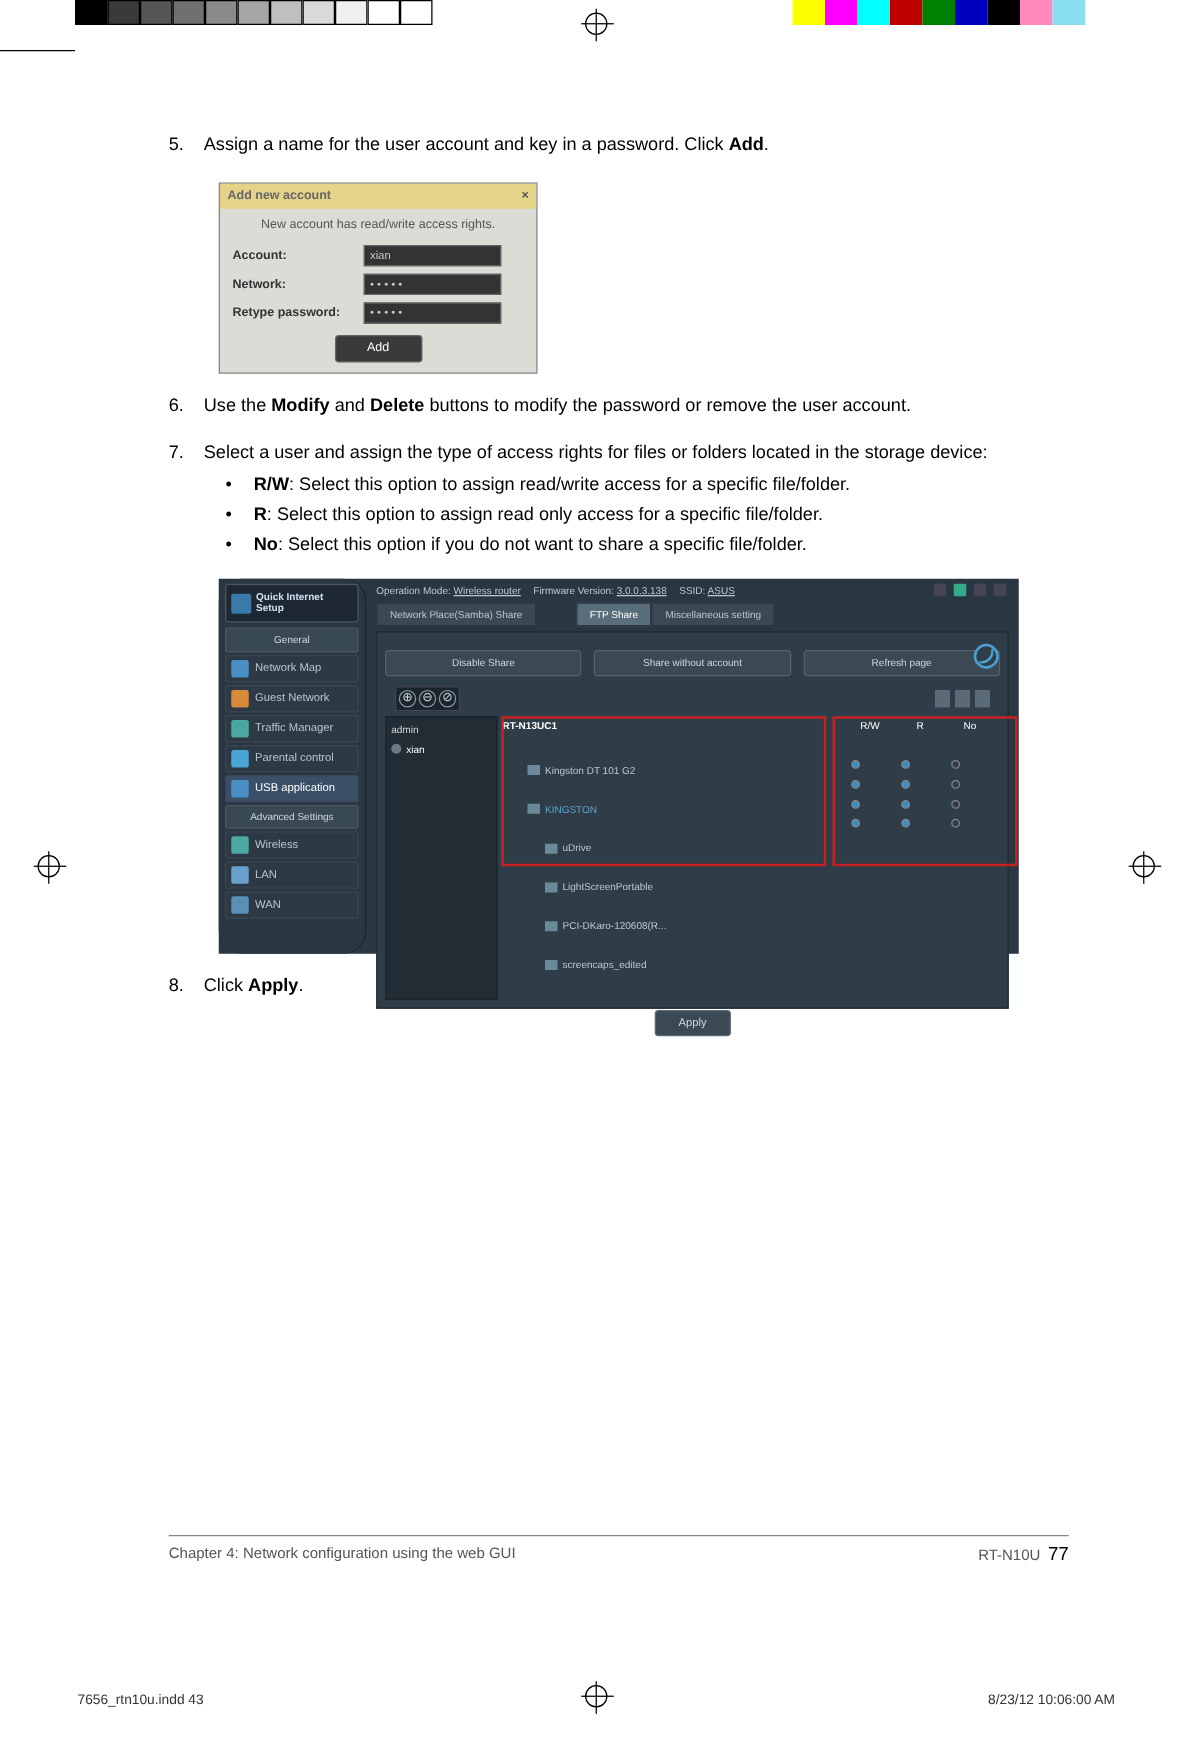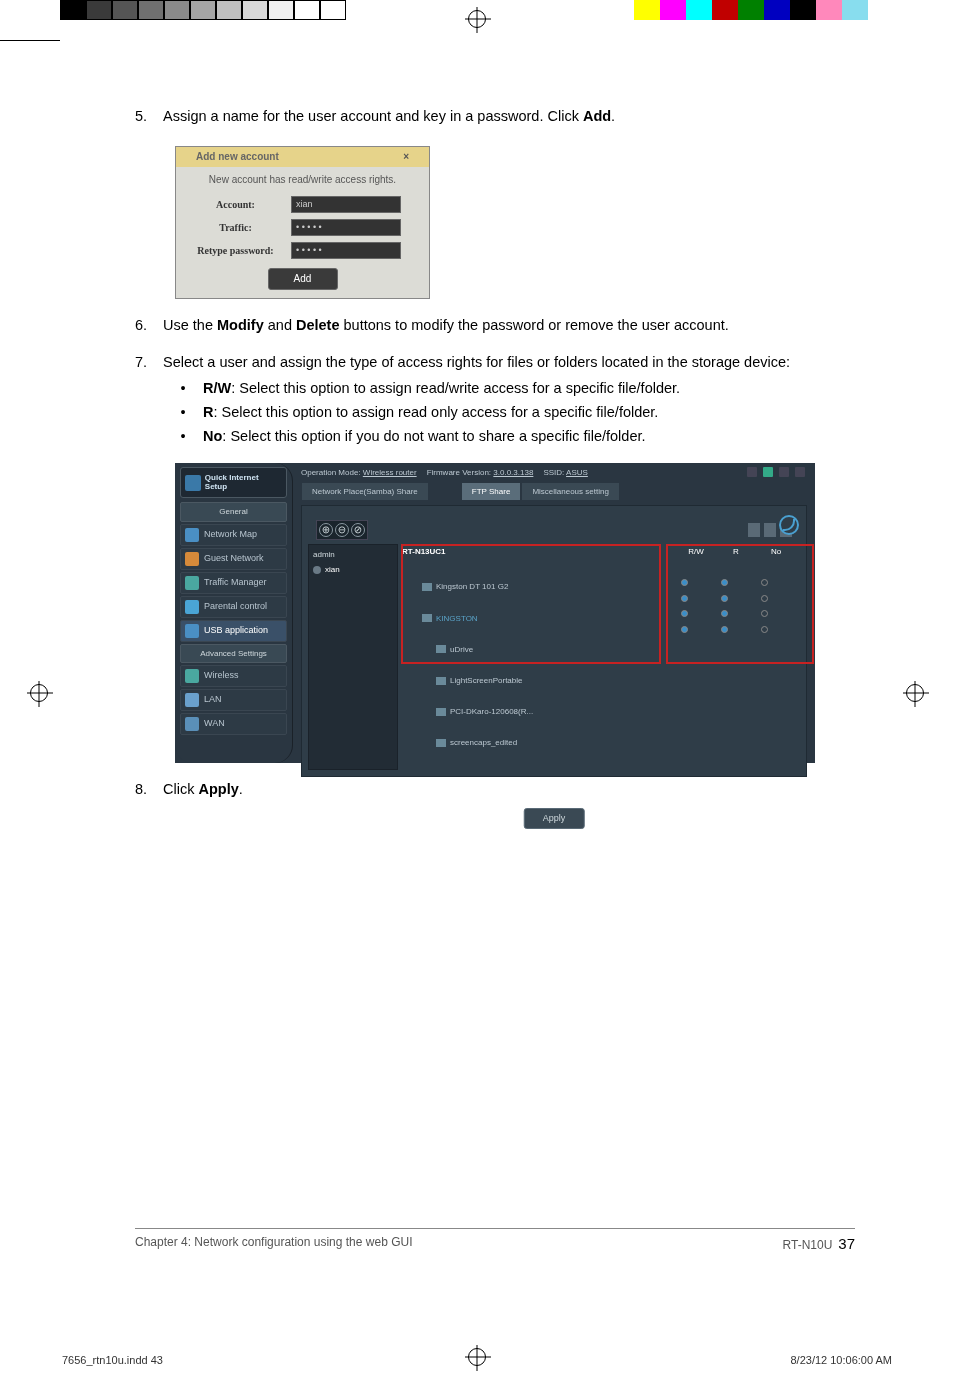--- a/index.html
+++ b/index.html
@@ -59,29 +59,29 @@
     margin: 20px 0 0 40px;
     width: 255px;
     border: 1px solid #888;
     background: #dcdcd6;
     font-size: 10px;
     position: relative;
   }
   .dialog .titlebar {
     background: #e6d38a;
     color: #666;
-    padding: 3px 20px;
+    padding: 3px 6px;
     font-weight: bold;
     display:flex;
     justify-content:space-between;
   }
   .dialog .titlebar .x { color:#555; cursor:default; }
   .dialog .msg { padding: 6px 10px; color:#555; font-size:10px; text-align:center;}
   .dialog .frow { display:flex; align-items:center; padding:3px 10px; }
-  .dialog .frow label { width:105px; text-align:center; padding-right:6px; font-weight:bold; color:#333;font-family:Liberation Serif, serif;}
+  .dialog .frow label { width:105px; text-align:left; padding-right:6px; font-weight:bold; color:#333;}
   .dialog .frow .field { width:110px; height:17px; background:#333; color:#ccc; border:1px solid #666; padding:1px 4px; font-size:9px;}
   .dialog .btnrow { text-align:center; padding:6px 0 8px 0;}
   .dialog .btnrow .addbtn { display:inline-block; width:70px; padding:3px 0; background:#3a3a3a; color:#fff; border:1px solid #666; border-radius:3px; font-size:10px;}
 
   
   .routergui {
     margin: 16px 0 0 40px;
     width: 640px;
     height: 300px;
     background: #2a3641;
@@ -233,21 +233,21 @@
     <div class="titlebar">
       <span>Add new account</span>
       <span class="x">×</span>
     </div>
     <div class="msg">New account has read/write access rights.</div>
     <div class="frow">
       <label>Account:</label>
       <div class="field">xian</div>
     </div>
     <div class="frow">
-      <label>Traffic:</label>
+      <label>Network:</label>
       <div class="field">• • • • •</div>
     </div>
     <div class="frow">
       <label>Retype password:</label>
       <div class="field">• • • • •</div>
     </div>
     <div class="btnrow">
       <span class="addbtn">Add</span>
     </div>
   </div>
@@ -334,20 +334,25 @@
           <div></div>
           <div></div>
         </div>
       <div class="rg-tabs">
         <div class="rg-tab">Network Place(Samba) Share</div>
         <div class="rg-tab sel">FTP Share</div>
         <div class="rg-tab">Miscellaneous setting</div>
       </div>
       <div class="rg-panel">
         <div class="rg-refresh-icon"></div>
+        <div class="rg-btnrow">
+          <div class="rg-btn">Disable Share</div>
+          <div class="rg-btn">Share without account</div>
+          <div class="rg-btn">Refresh page</div>
+        </div>
         <div class="rg-toolbar">
           <div class="rg-tbgroup">
             <div>⊕</div>
             <div>⊖</div>
             <div>⊘</div>
           </div>
           <div class="rg-toolbar-right">
             <div></div>
             <div></div>
             <div></div>
@@ -429,19 +434,19 @@
       <span class="num">8.</span>
       <span class="body">
         <span>Click </span><span class="bolder">Apply</span><span>.</span>
       </span>
     </li>
   </ol>
 </div>
 
 <div class="footer">
   <span>Chapter 4: Network configuration using the web GUI</span>
-  <span><span>RT-N10U</span><span class="pn">37</span></span>
+  <span><span>RT-N10U</span><span class="pn">77</span></span>
 </div>
 
 <div class="slug">
   <span>7656_rtn10u.indd   43</span>
   <span>8/23/12   10:06:00 AM</span>
 </div>
 
 </body></html>

